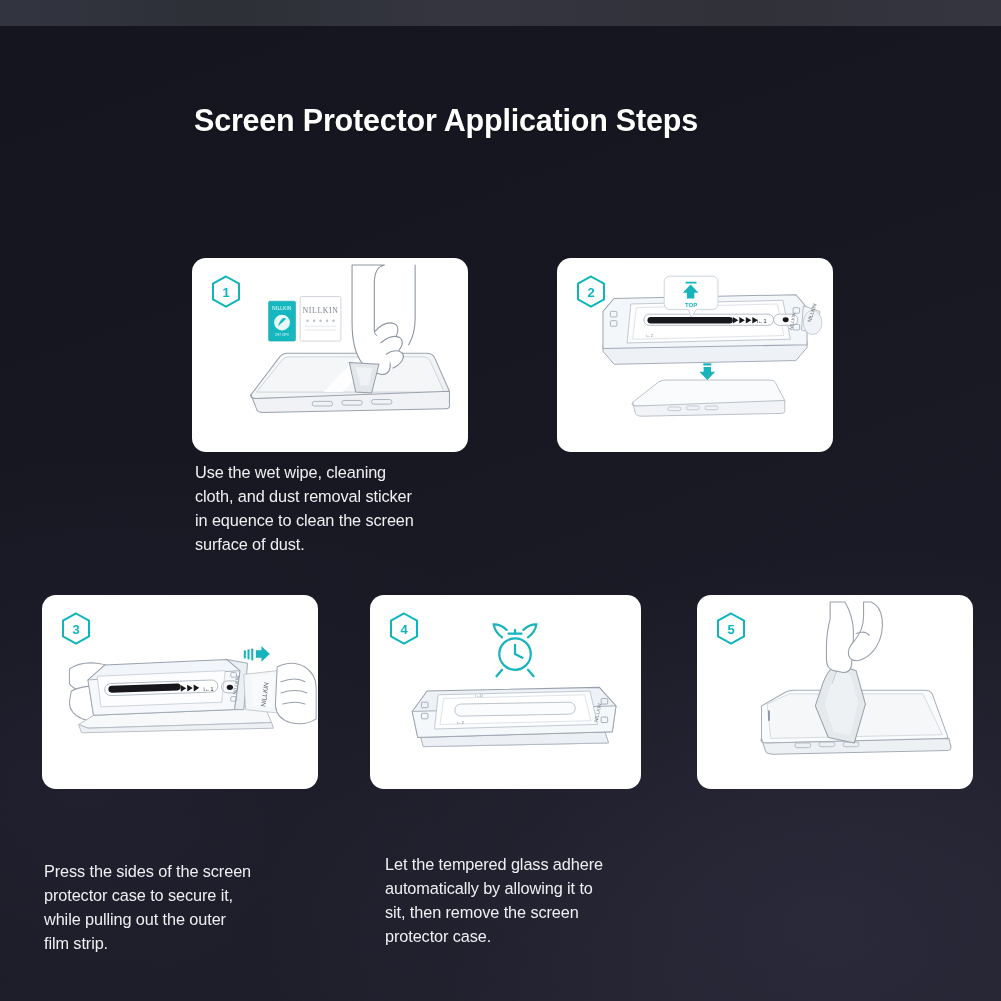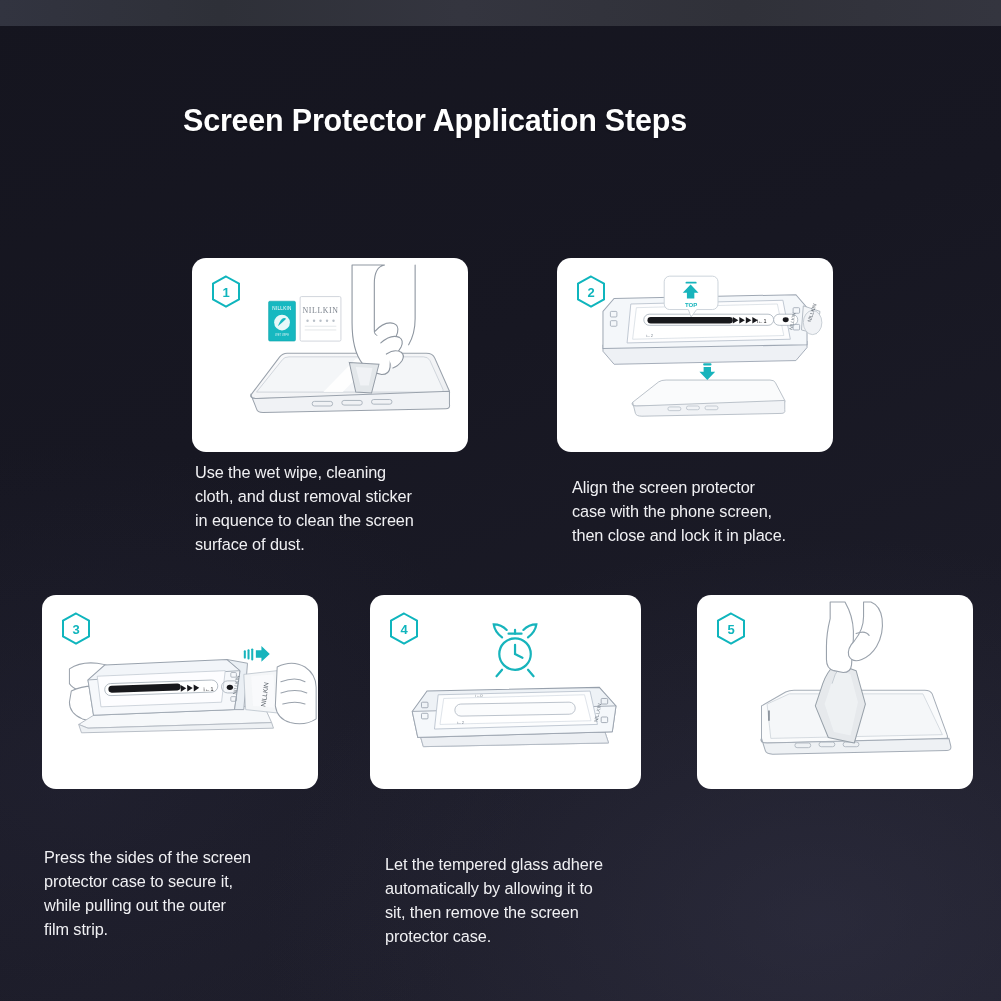--- a/index.html
+++ b/index.html
@@ -34,21 +34,21 @@
     top: 0; left: 0;
     width: 1001px;
     height: 26px;
     background: linear-gradient(90deg, #323440 0%, #2e3038 22%, #34353f 46%, #303139 74%, #34353f 100%);
   }
 
   
   #page-title {
     position: absolute;
     top: 103px;
-    left: 183px;
+    left: 194px;
     font-size: 30.5px;
     font-weight: 700;
     letter-spacing: -0.2px;
     color: #ffffff;
     white-space: nowrap;
     text-shadow: 0 1px 2px rgba(0,0,0,0.35);
   }
 
   
   .row { position: absolute; }
@@ -78,21 +78,21 @@
   #step2 { left: 557px; top: 0;  width: 276px; }
   #row-top .card { width: 276px; height: 194px; }
   #row-top .caption { margin-top: 8px; margin-left: 3px; }
   #step2 .caption { margin-left: 15px; margin-top: 23px; }
 
   
   #step3 { left: 42px;  top: 0; width: 276px; }
   #step4 { left: 370px; top: 0; width: 271px; }
   #step5 { left: 697px; top: 0; width: 276px; }
   #row-bot .card { height: 194px; width: 100%; }
-  #row-bot .caption { margin-top: 56px; margin-left: 2px; }
+  #row-bot .caption { margin-top: 70px; margin-left: 2px; }
   #step4 .caption { margin-left: 15px; margin-top: 63px; }
   #step5 .caption { margin-left: 11px; margin-top: 53px; }
 
   
   .hex {
     position: absolute;
     width: 30px;
     height: 33px;
     left: 19px;
     top: 17px;
@@ -283,23 +283,20 @@
         </div>
 
         <div class="hex">
           <svg viewBox="0 0 30 33" xmlns="http://www.w3.org/2000/svg">
             <polygon points="15,1.5 28,8.7 28,24.3 15,31.5 2,24.3 2,8.7" fill="none" stroke="#0fb5bd" stroke-width="2"></polygon>
           </svg>
           <span class="num">2</span>
         </div>
 
       </div>
-      <p class="caption">Align the screen protector
-case with the phone screen,
-then close and lock it in place.</p>
     </div>
 
   </div>
 
   <div class="row" id="row-bot">
 
     <div class="step" id="step3">
       <div class="card">
 
         <div class="art">

